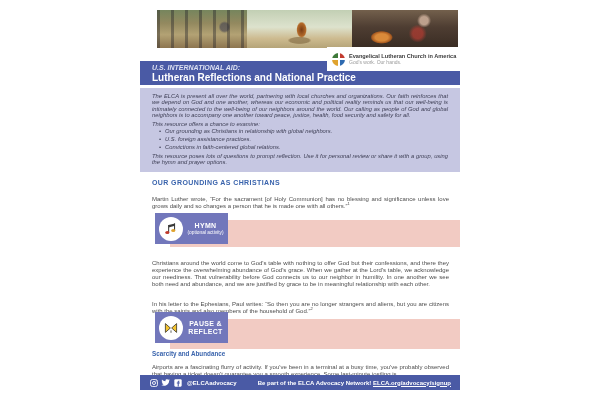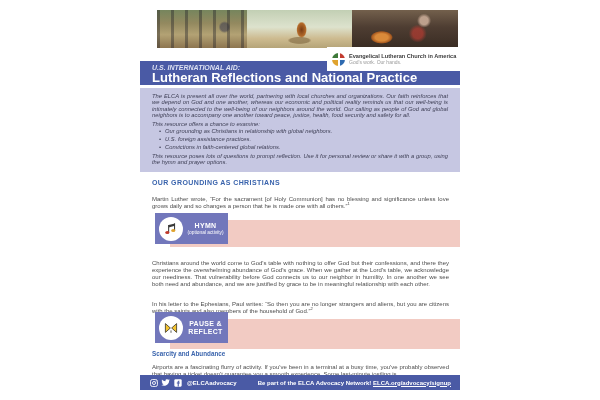--- a/index.html
+++ b/index.html
@@ -40,21 +40,21 @@
     background:conic-gradient(#c23b2e 0 90deg,#2e6ab0 90deg 180deg,#e0a32e 180deg 270deg,#3e7a3a 270deg 360deg);}
   .logo-circle:before{content:"";position:absolute;left:5.5px;top:0;width:2px;height:13px;background:#fff;}
   .logo-circle:after{content:"";position:absolute;top:5.5px;left:0;height:2px;width:13px;background:#fff;}
   .logo-org{font-size:5.6px;line-height:6px;font-weight:bold;color:#3a3a3a;}
   .logo-tagline{font-size:5px;line-height:6px;color:#9a9a9a;}
 
   
   .title-bar{left:140px;top:61px;width:320px;height:24px;
     background:var(--title-bar-bg,#4a5aa5);color:#fff;padding:3px 0 0 12px;z-index:2;}
   .title-kicker{font-size:7px;line-height:8.5px;font-weight:bold;font-style:italic;color:#dde1f2;}
-  .title-main{font-size:13px;line-height:10px;font-weight:bold;color:#ffffff;}
+  .title-main{font-size:10px;line-height:10px;font-weight:bold;color:#ffffff;}
 
   
   .intro{left:140px;top:88px;width:320px;height:84px;background:var(--intro-bg,#c6c7e2);
     padding:5px 12px 0 12px;font-style:italic;color:#3e3f55;
     font-size:5.8px;line-height:6.3px;text-align:justify;}
   .intro .lead{margin-top:2.5px;text-align:left;}
   .bullet-row{display:flex;gap:4px;margin:1.5px 0 0 7px;text-align:left;}
   .bullet-row:before{content:"•";font-size:5.8px;line-height:6.3px;}
   .intro .closing{margin-top:2.5px;}
 

